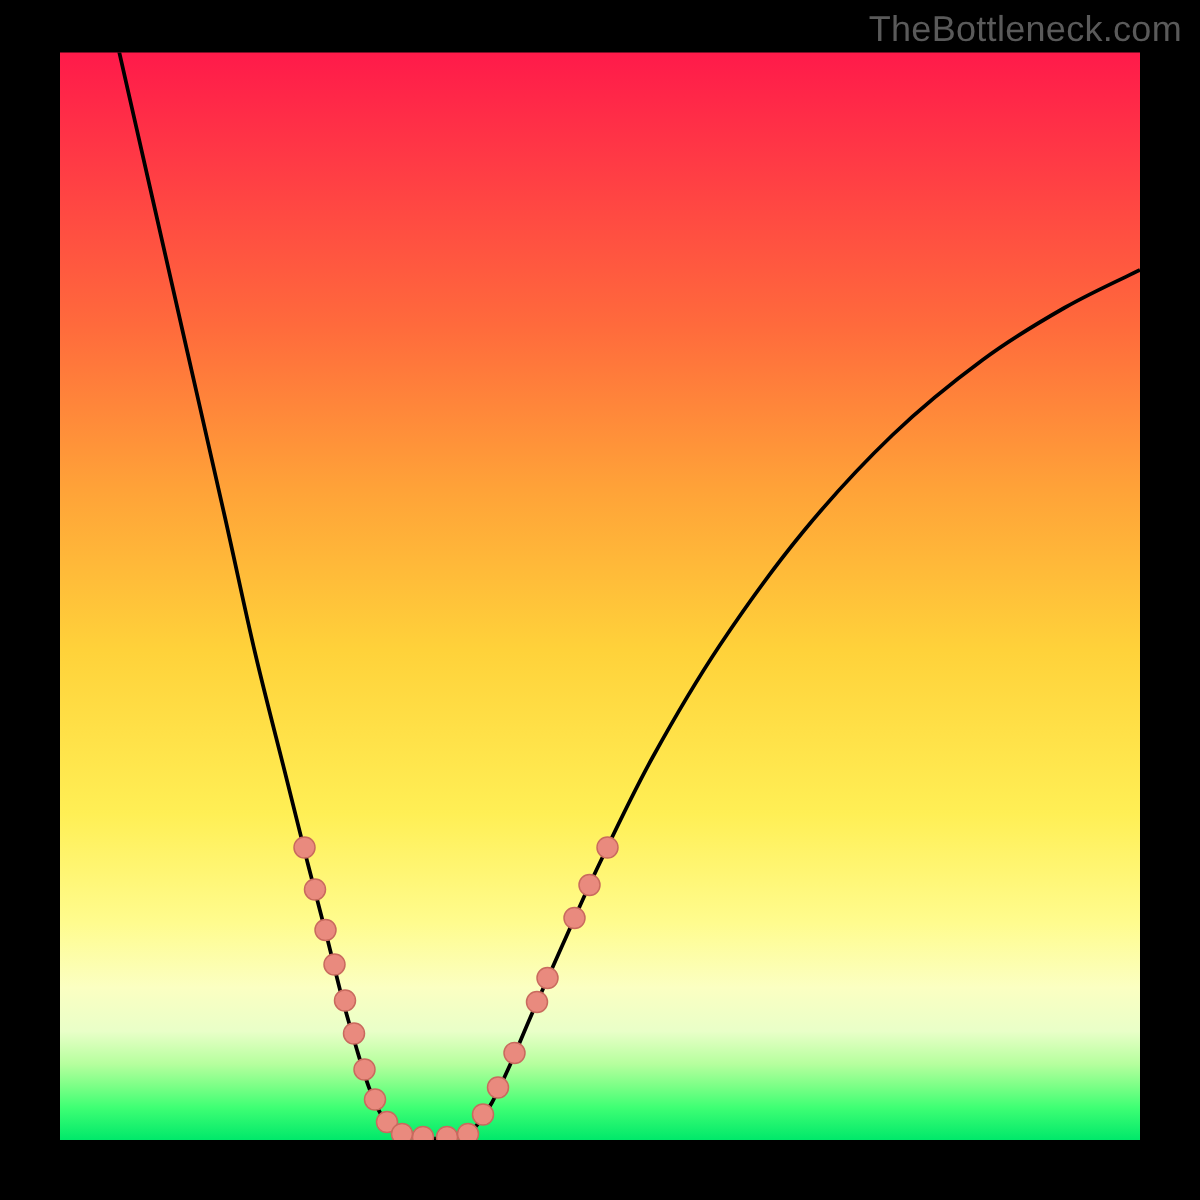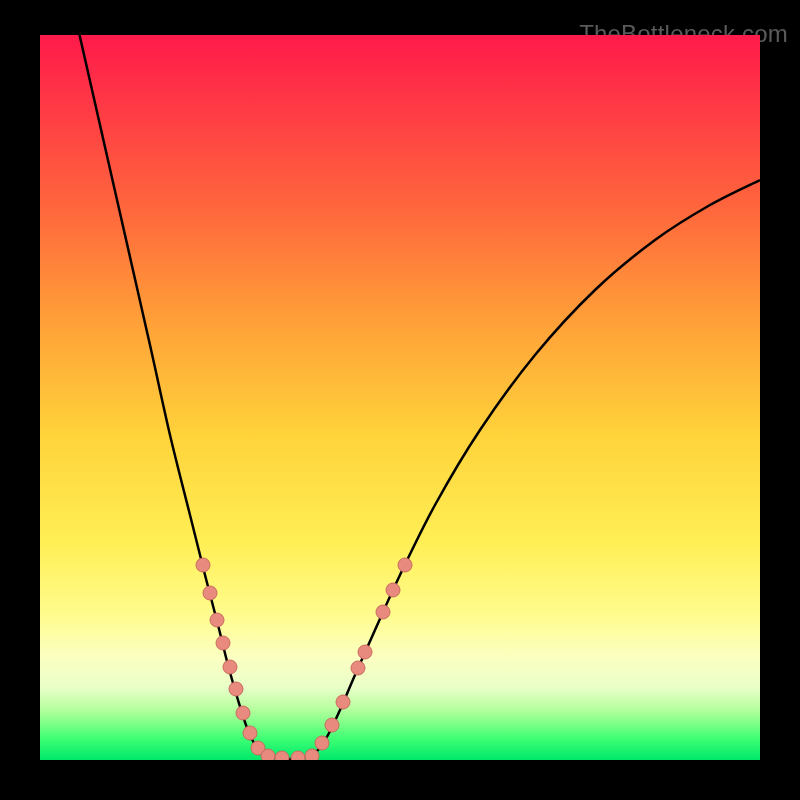--- a/index.html
+++ b/index.html
@@ -40,21 +40,21 @@
   }
   svg.curves {
     position: absolute;
     left: 0;
     top: 0;
     width: 720px;
     height: 725px;
   }
   .watermark {
     position: absolute;
-    top: 20px;
+    top: 6px;
     right: 12px;
     font-family: Arial, Helvetica, sans-serif;
     font-size: 24px;
     font-weight: 500;
     color: #5a5a5a;
     letter-spacing: 0.2px;
   }
 </style>
 </head>
 <body>

